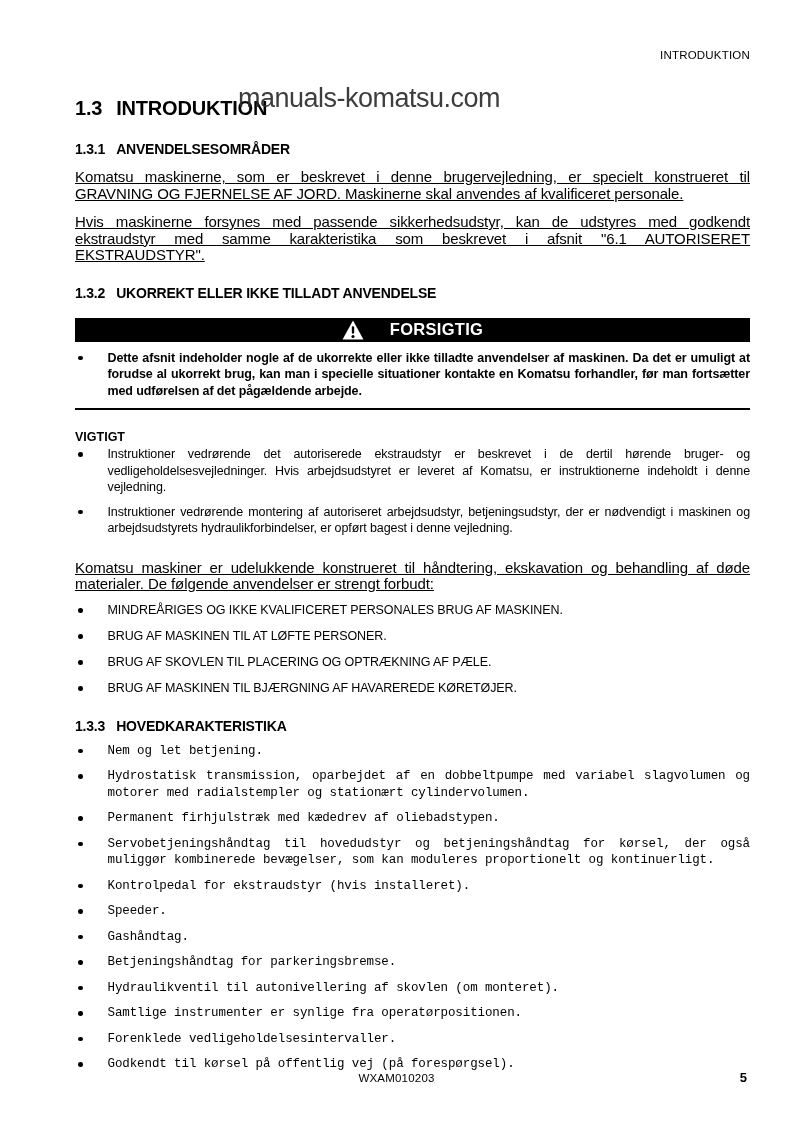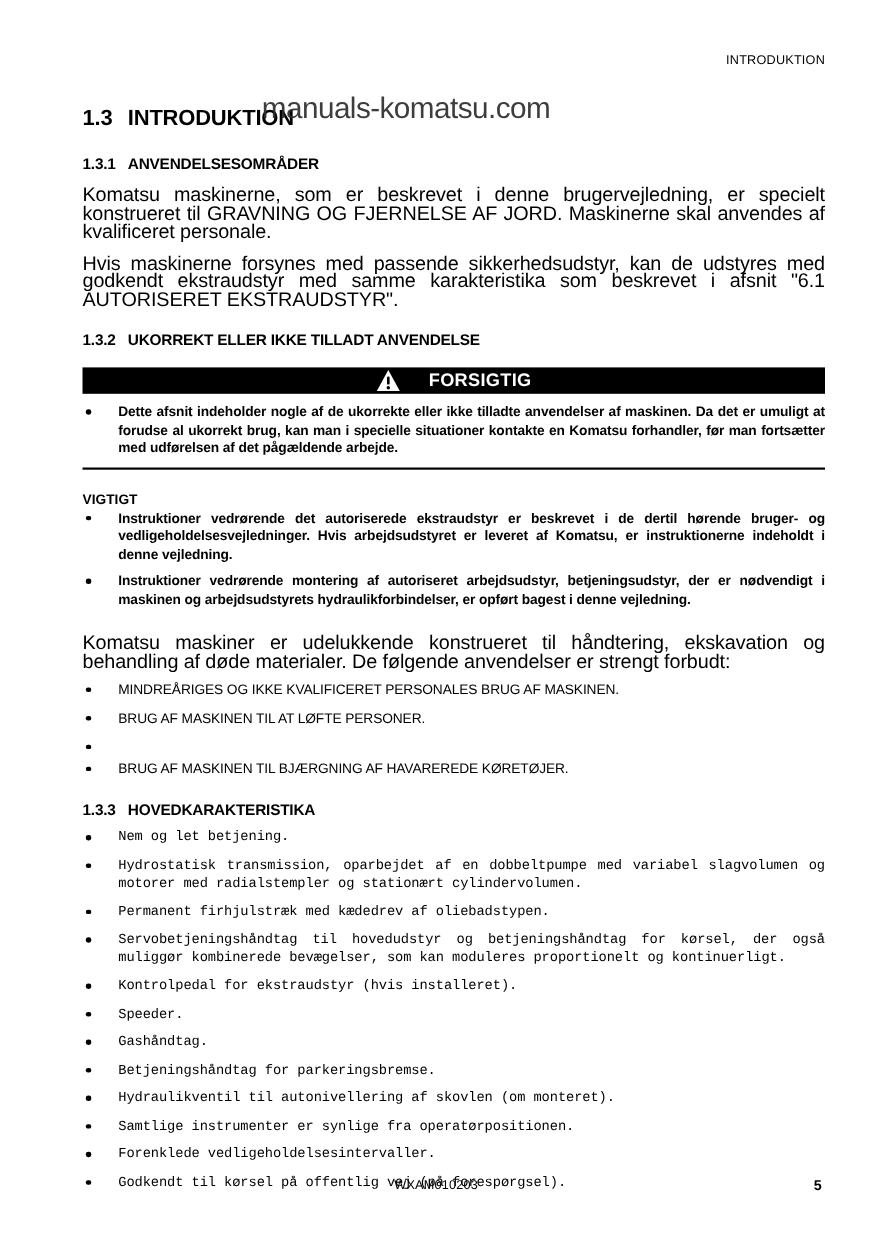--- a/index.html
+++ b/index.html
@@ -41,24 +41,25 @@
   h2.sec{
     margin:21px 0 0 0;
     font-size:14px;
     font-weight:bold;
     letter-spacing:-.2px;
   }
   h1.sec .num, h2.sec .num{ margin-right:14px; }
   h2.sec .num{ margin-right:11px; }
   p.body{
     margin:12px 0 0 0;
-    font-size:18px;
+    font-size:15px;
     line-height:16.5px;
     text-align:justify;
     letter-spacing:-.1px;
+    text-decoration:underline;
   }
   
   .warn-block{ margin-top:17px; border-bottom:2.5px solid #000; padding-bottom:9px; }
   .warn-banner{
     background:#000;
     height:24px;
     display:flex;
     align-items:center;
     justify-content:center;
     gap:26px;
@@ -80,21 +81,21 @@
   .li .dot{
     flex:none;
     width:4.5px;height:4.5px;
     background:#000;border-radius:50%;
     margin:6px 9px 0 3px;
   }
   .li .txt{ text-align:justify; }
   .warn-block .li{ margin-top:8px; font-weight:bold; }
   .important{ margin-top:20px; }
   .important-label{ font-size:12.5px; font-weight:bold; margin:0; }
-  .important .li{ font-weight:bold; margin-top:2px; }
+  .important .li{ font-weight:normal; margin-top:2px; }
   .important .li + .li{ margin-top:8px; }
   .forbidden-list{ margin-top:7px; }
   .forbidden-list .li{ margin-top:9.5px; }
   .features{ margin-top:6px; }
   .features .li{ margin-top:9px;font-family:Liberation Mono, monospace; }
   .footer-doc{
     position:absolute;
     left:0; right:0;
     top:1072px;
     text-align:center;
@@ -165,20 +166,21 @@
     <div class="li">
       <span class="dot"></span>
       <span class="txt">MINDREÅRIGES OG IKKE KVALIFICERET PERSONALES BRUG AF MASKINEN.</span>
     </div>
     <div class="li">
       <span class="dot"></span>
       <span class="txt">BRUG AF MASKINEN TIL AT LØFTE PERSONER.</span>
     </div>
     <div class="li">
       <span class="dot"></span>
+      <span class="txt">BRUG AF SKOVLEN TIL PLACERING OG OPTRÆKNING AF PÆLE.</span>
     </div>
     <div class="li">
       <span class="dot"></span>
       <span class="txt">BRUG AF MASKINEN TIL BJÆRGNING AF HAVAREREDE KØRETØJER.</span>
     </div>
   </div>
 
   <h2 class="sec">
     <span class="num">1.3.3</span><span>HOVEDKARAKTERISTIKA</span>
   </h2>

